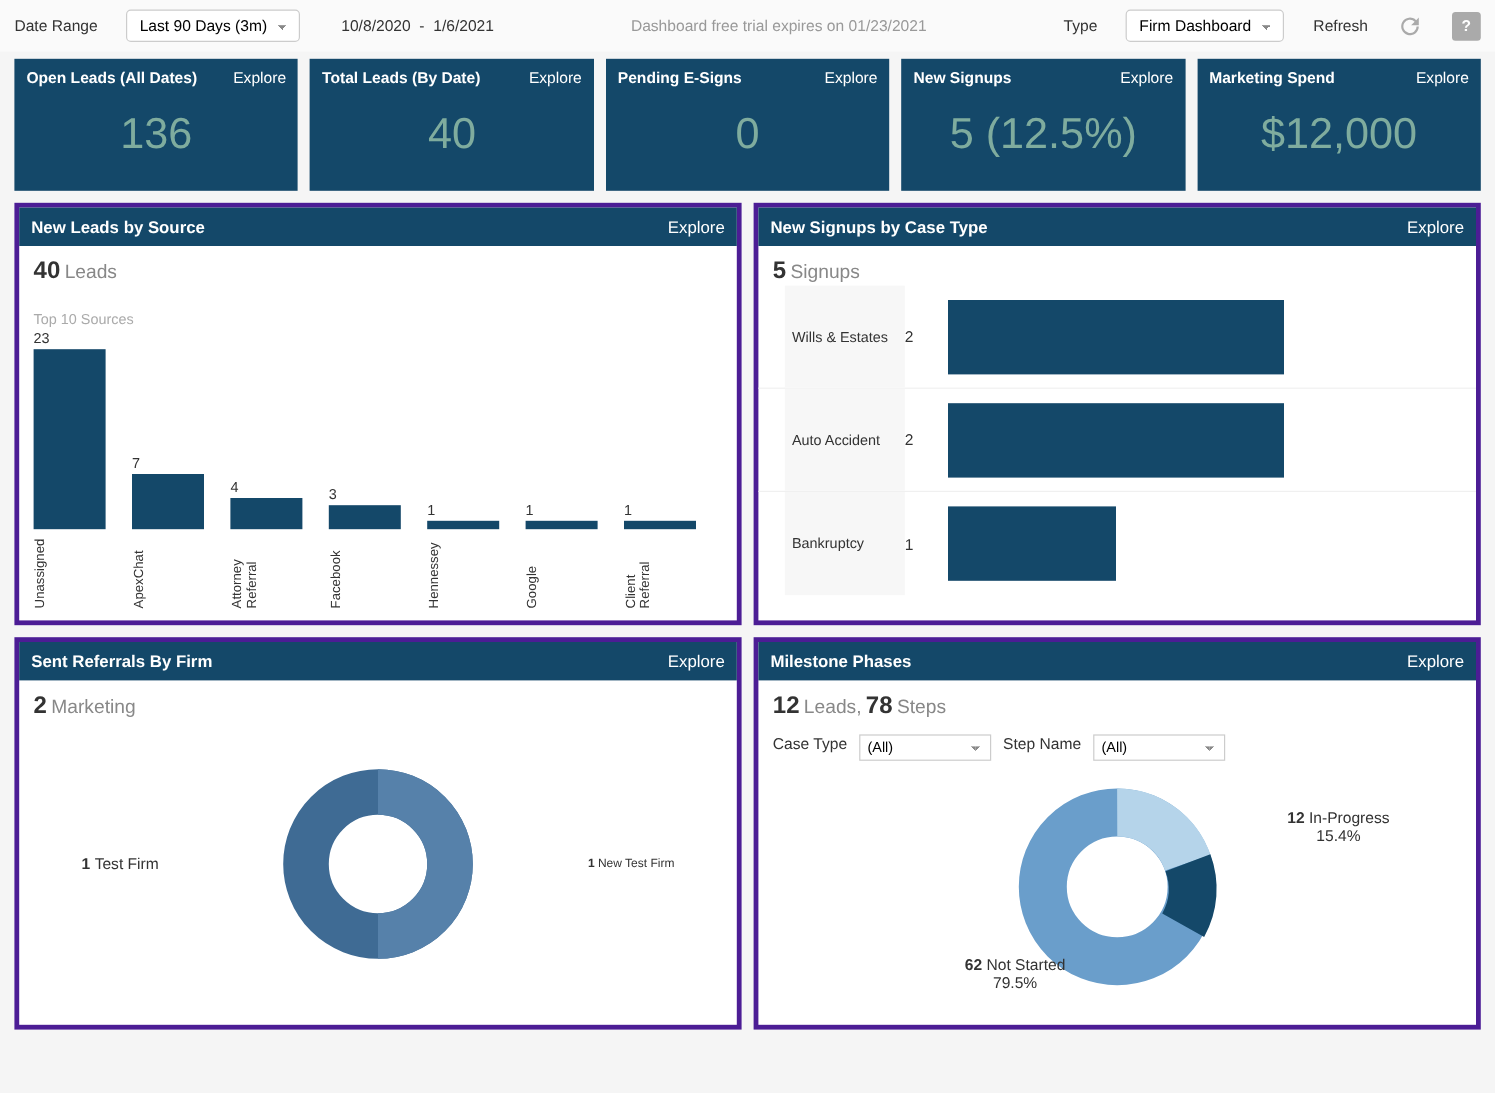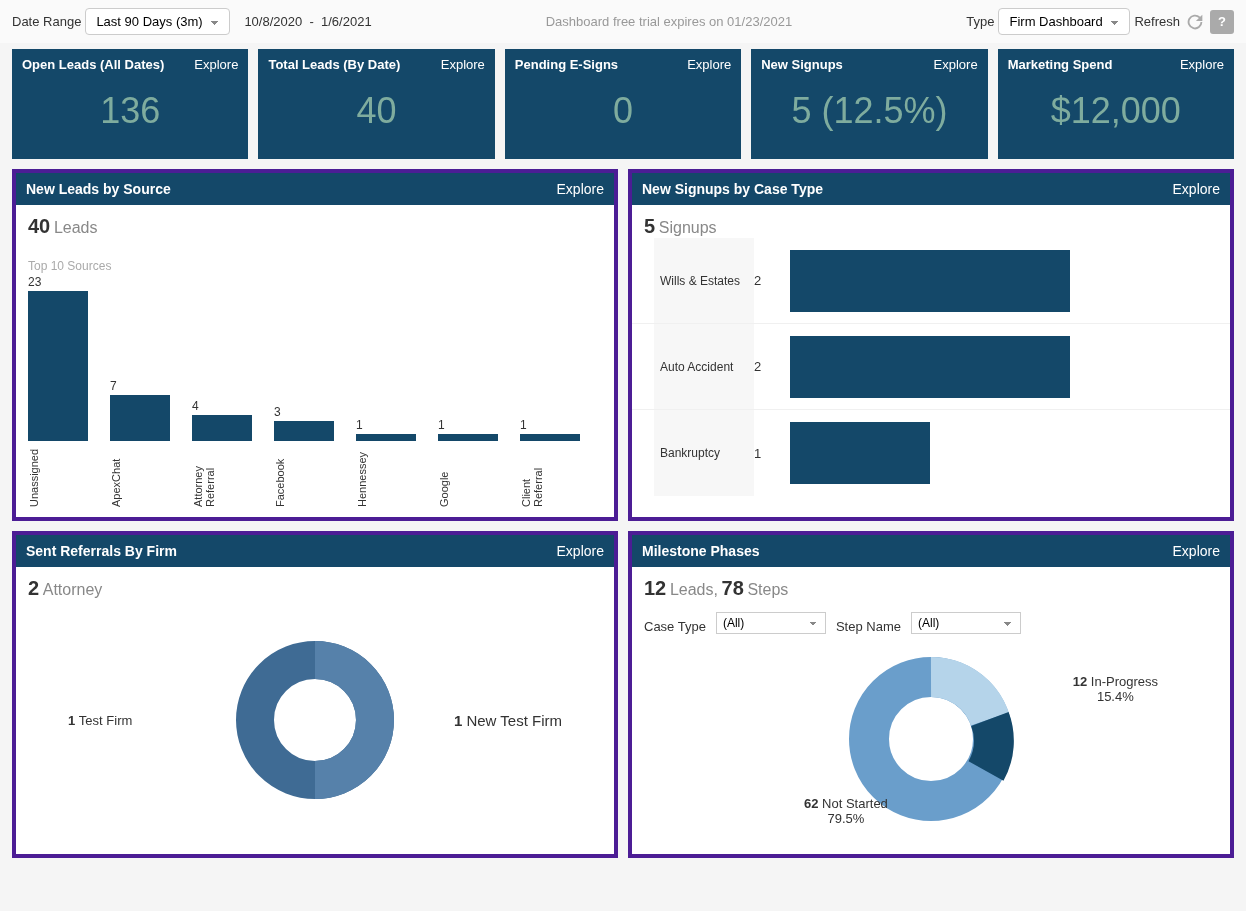--- a/index.html
+++ b/index.html
@@ -1,17 +1,17 @@
 <!DOCTYPE html>
 <html><head>
 <meta charset="utf-8">
 <style>
   * { box-sizing: border-box; margin: 0; padding: 0; }
   body { font-family: Arial, sans-serif; background: #f5f5f5; width: 1246px; color: #333; font-size: 13px; }
-  .topbar { display: flex; align-items: center; padding: 8px 12px; gap: 4px; background: #fafafa; }
+  .topbar { display: flex; align-items: center; padding: 8px 12px; gap: 24px; background: #fafafa; }
   .label { color: #333; }
   select.combo { border: 1px solid #ccc; border-radius: 4px; padding: 5px 26px 5px 10px; background: #fff; font-size: 13px; appearance: none; background-image: linear-gradient(45deg, transparent 50%, #888 50%), linear-gradient(135deg, #888 50%, transparent 50%); background-position: calc(100% - 14px) 12px, calc(100% - 10px) 12px; background-size: 4px 4px, 4px 4px; background-repeat: no-repeat; }
   .topbar .spacer { flex: 1; }
   .trial-text { color: #999; font-size: 13px; }
   .range-text { margin-left: 10px; }
   .icon-btn { cursor: pointer; display: inline-flex; }
   .icon-btn svg { width: 22px; height: 22px; fill: #aaa; }
   .help-btn { width: 24px; height: 24px; background:#aaa; color:#fff; border-radius:3px; display:flex; align-items:center; justify-content:center; font-weight:bold; cursor:pointer; }
 
   .cards { display: flex; gap: 10px; padding: 6px 12px 10px; }
@@ -41,24 +41,24 @@
   .hrow:last-child{ border-bottom:none; }
   .hrow-lab { width:100px; font-size:12px; text-align:left; }
   .hrow-val { width:30px; }
   .hrow-bar-wrap { flex:1; padding: 0 6px; }
   .hrow-bar { height:62px; background:#144869; }
   .hrow-lab-cell{ background:#f7f7f7; padding-left:6px; height:100%; display:flex; align-items:center;margin-left:22px; }
 
   
   .donut-area { display:flex; align-items:center; justify-content:center; height:240px; position:relative; }
   .donut-label-left { position:absolute; left:40px; top:50%; transform:translateY(-50%); font-size:13px;}
-  .donut-label-right { position:absolute; right:40px; top:50%; transform:translateY(-50%); font-size:15px;}
+  .donut-label-right { position:absolute; right:40px; top:50%; transform:translateY(-50%); font-size:10px;}
 
   .sel-small { border:1px solid #ccc; padding:3px 20px 3px 6px; font-size:12px; appearance:none; background:#fff; background-image: linear-gradient(45deg, transparent 50%, #888 50%), linear-gradient(135deg, #888 50%, transparent 50%); background-position: calc(100% - 12px) 9px, calc(100% - 8px) 9px; background-size:4px 4px,4px 4px; background-repeat:no-repeat; width:110px; }
-  .filter-row{ display:flex; gap:10px; align-items:flex-end; margin:12px 0 0; }
+  .filter-row{ display:flex; gap:10px; align-items:flex-start; margin:12px 0 0; }
 
   .mile-label-right{ position:absolute; top:40px; right:60px; font-size:13px; text-align:center;}
   .mile-label-bot{ position:absolute; bottom:18px; left:160px; font-size:13px; text-align:center;}
 </style>
 </head>
 <body>
 
 <div class="topbar">
   <span class="label">Date Range</span>
   <select class="combo">
@@ -210,21 +210,21 @@
 </div>
 
 <div class="panels">
   <div class="panel">
     <div class="panel-head">
         <span>Sent Referrals By Firm</span>
         <span class="explore">Explore</span>
       </div>
     <div class="panel-body">
       <span class="summary-num">2</span>
-      <span class="summary-label">Attorney</span>
+      <span class="summary-label">Marketing</span>
       <div class="donut-area">
         <div class="donut-label-left">
           <b>1</b>&nbsp;<span>Test Firm</span>
         </div>
         <svg width="160" height="160" viewBox="0 0 160 160">
           <circle cx="80" cy="80" r="60" fill="none" stroke="#3f6b94" stroke-width="38"></circle>
           <path d="M80 20 A60 60 0 0 1 80 140" fill="none" stroke="#5681aa" stroke-width="38"></path>
         </svg>
         <div class="donut-label-right">
           <b>1</b>&nbsp;<span>New Test Firm</span>

